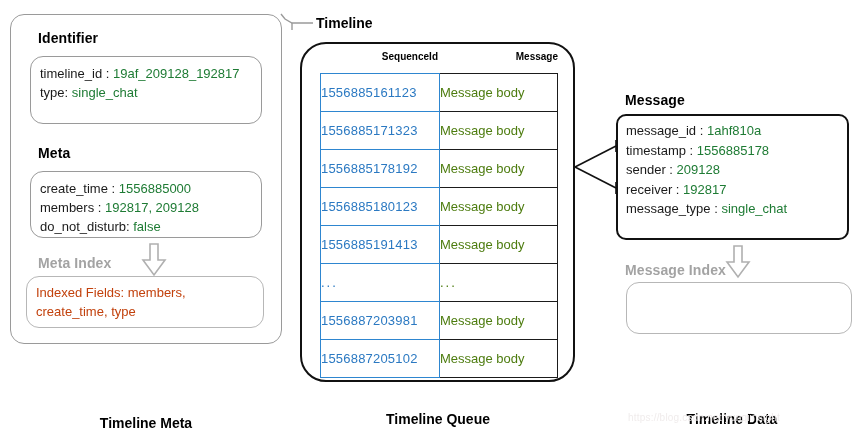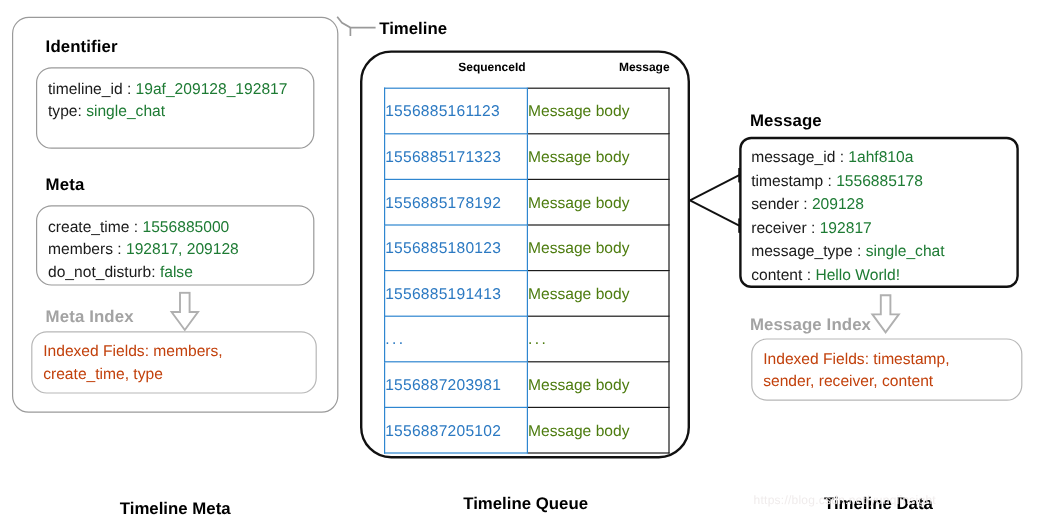--- a/index.html
+++ b/index.html
@@ -249,35 +249,30 @@
   <div class="section-title" style="left:625px; top:92px;">Message</div>
 
   <div id="message-card" style="left:616px; top:114px; width:233px; height:126px;"></div>
 
   <div class="kv-list" style="left:626px; top:121px; line-height:19.5px;">
     <span class="kv-row"><span class="k">message_id : </span><span class="v">1ahf810a</span></span>
     <span class="kv-row"><span class="k">timestamp : </span><span class="v">1556885178</span></span>
     <span class="kv-row"><span class="k">sender : </span><span class="v">209128</span></span>
     <span class="kv-row"><span class="k">receiver : </span><span class="v">192817</span></span>
     <span class="kv-row"><span class="k">message_type : </span><span class="v">single_chat</span></span>
-    <span class="kv-row"><span class="k">content : </span><span class="v">Hello World!</span></span>
   </div>
 
   <svg class="down-arrow" style="left:725px; top:245px;" viewBox="0 0 26 34">
     <polygon points="9,1 17,1 17,17 24,17 13,32 2,17 9,17" fill="#ffffff" stroke="#b0b0b0" stroke-width="1.6" stroke-linejoin="miter"></polygon>
   </svg>
 
   <div class="section-title gray" style="left:625px; top:262px;">Message Index</div>
 
   <div class="inner-box gray" style="left:626px; top:282px; width:226px; height:52px;"></div>
 
-  <div class="gray-text" style="left:636px; top:289px;">
-    <span style="display:block;">Indexed Fields: timestamp,</span>
-    <span style="display:block;">sender, receiver, content</span>
-  </div>
 
   <svg class="connector" viewBox="0 0 864 442">
 
     <path d="M 313 23 L 292 23 L 285 19 L 281 14" fill="none" stroke="#9a9a9a" stroke-width="1.4"></path>
     <path d="M 292 23 L 292 30" fill="none" stroke="#9a9a9a" stroke-width="1.4"></path>
 
     <path d="M 575 167 L 616 146" fill="none" stroke="#111" stroke-width="1.6"></path>
     <path d="M 575 167 L 616 188" fill="none" stroke="#111" stroke-width="1.6"></path>
     <path d="M 616 140 L 616 152" fill="none" stroke="#111" stroke-width="1.6"></path>
     <path d="M 616 182 L 616 194" fill="none" stroke="#111" stroke-width="1.6"></path>

